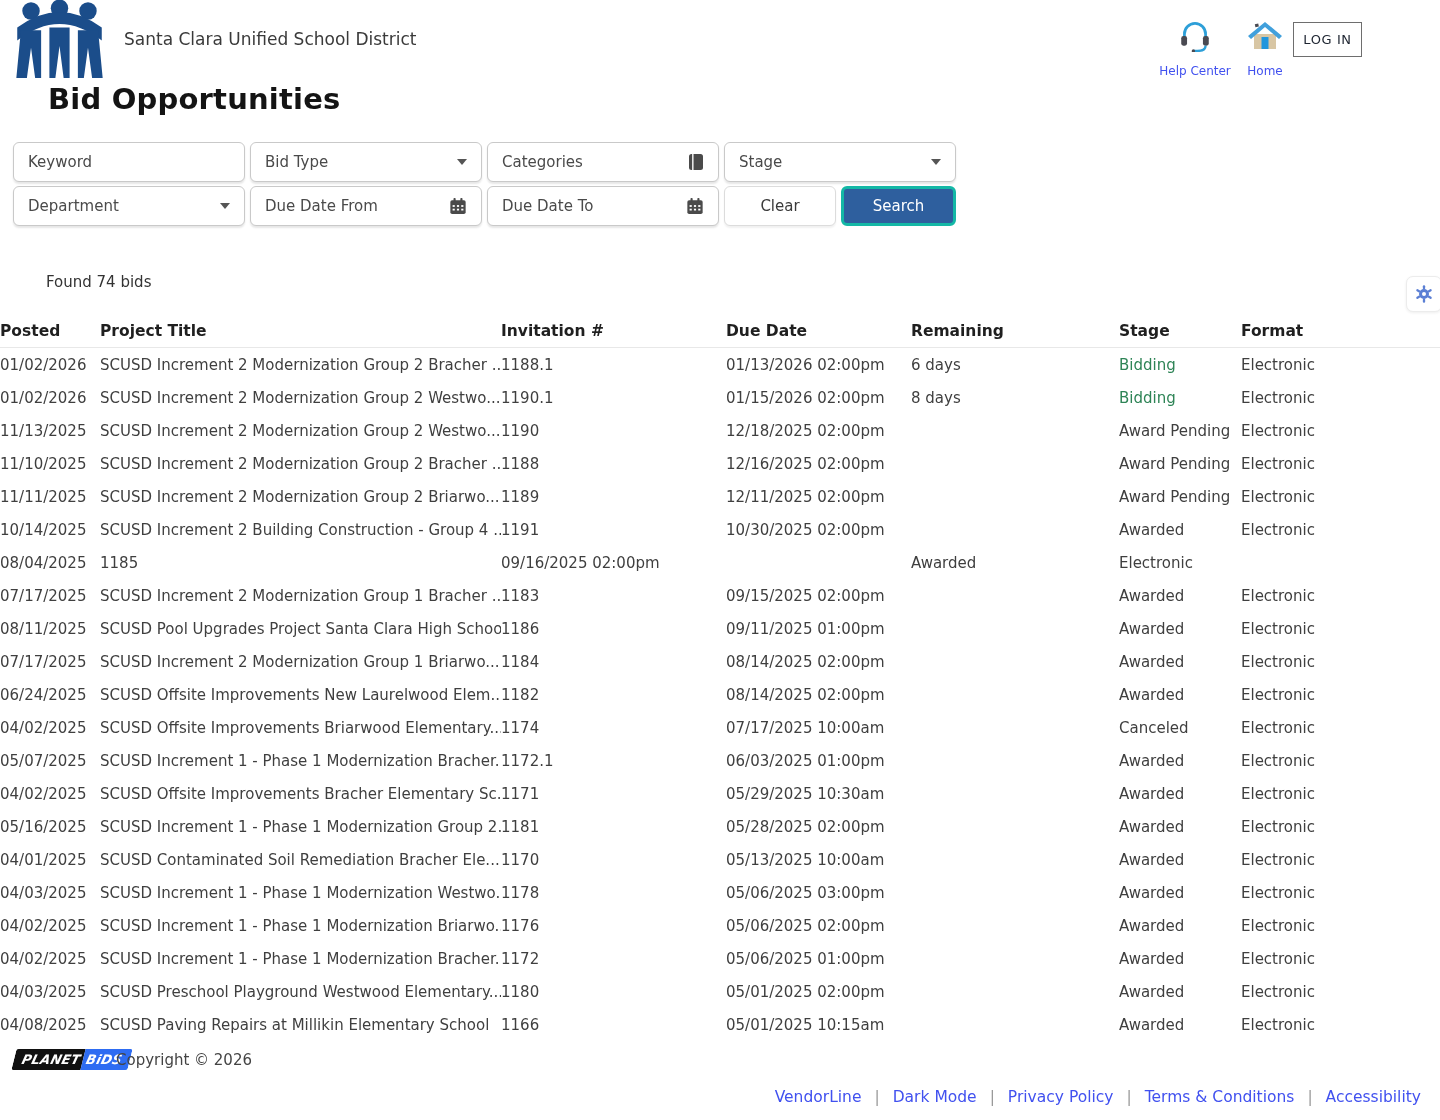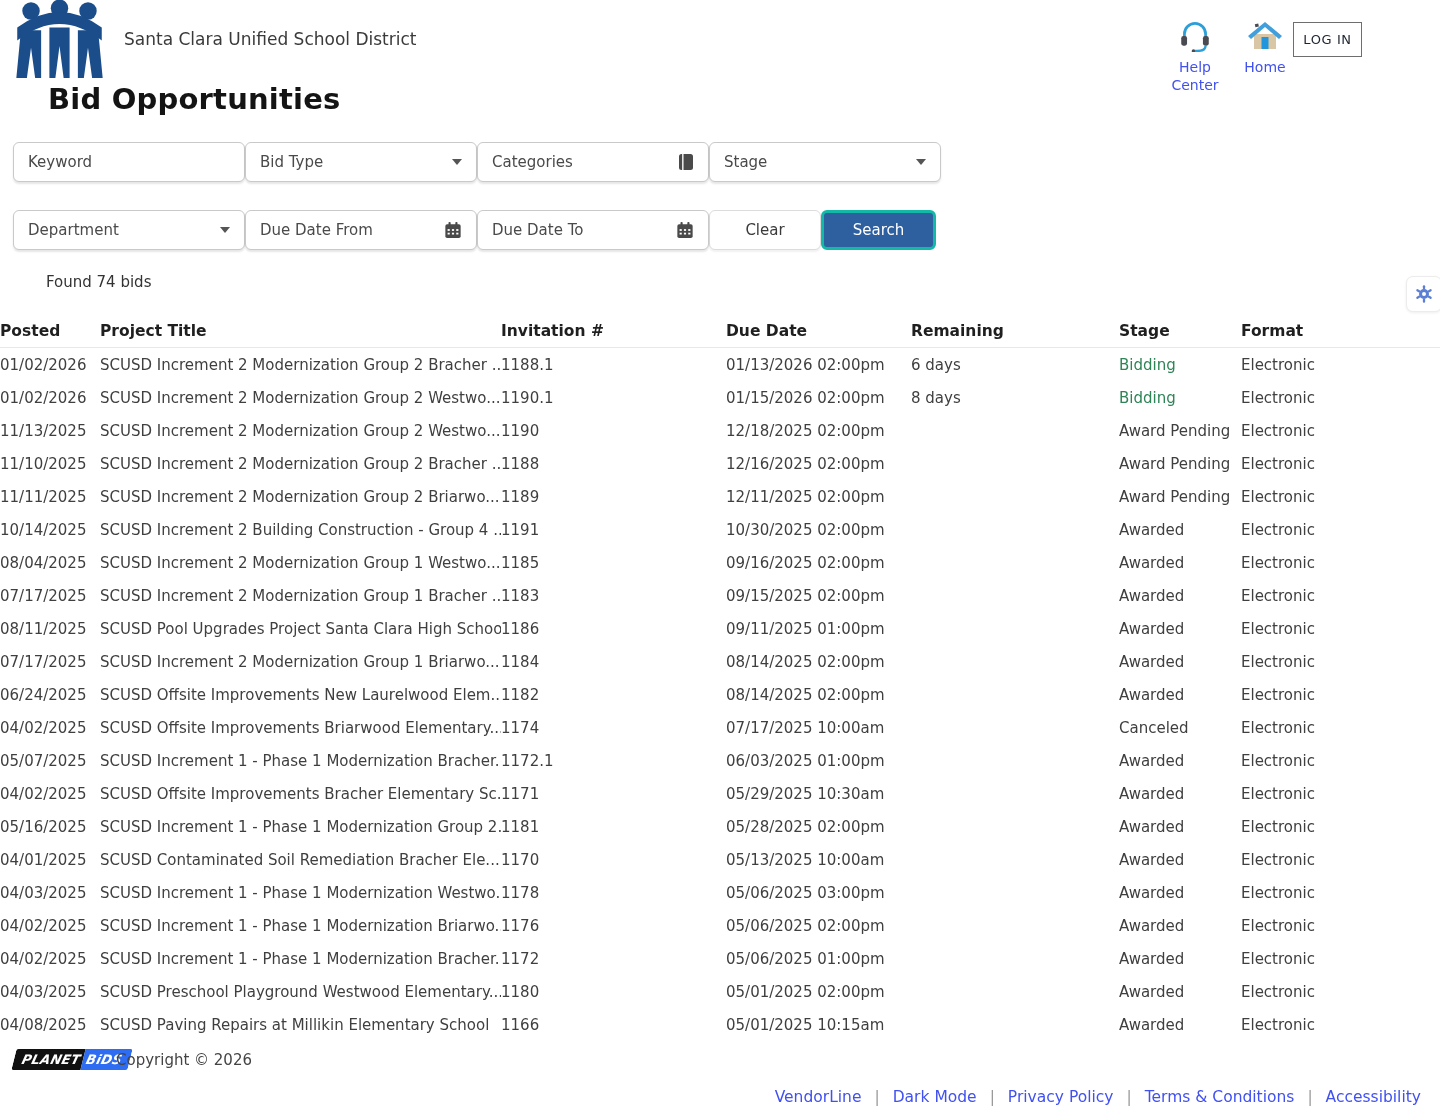--- a/index.html
+++ b/index.html
@@ -9,29 +9,29 @@
 
   
   .hdr { position:relative; height:130px; }
   .logo { position:absolute; left:13px; top:0; width:93px; height:79px; }
   .district { position:absolute; left:124px; top:29px; font-size:17px; color:#3a3a3a; }
   .page-title { position:absolute; left:10px; top:82px; font-size:29px; font-weight:700; color:#141414; letter-spacing:.2px;margin-left:38px; }
 
   .hdr-right { position:absolute; right:0; top:0; width:330px; height:120px; }
   .help-wrap { position:absolute; left:45px; top:16px; width:80px; text-align:center; cursor:pointer; }
   .home-wrap { position:absolute; left:120px; top:20px; width:70px; text-align:center; cursor:pointer; }
-  .hdr-link-label { display:block; margin-top:2px; font-size:14px; color:#4151ef; line-height:1.3; }
+  .hdr-link-label { display:block; margin-top:8px; font-size:12px; color:#4151ef; line-height:1.3; }
   .login-btn { position:absolute; left:183px; top:22px; width:69px; height:35px;
     background:#fff; border:1px solid #6e6e6e; border-radius:0;
     font-size:13px; letter-spacing:.6px; color:#1d2430; font-weight:500; cursor:pointer;
     font-family:"DejaVu Sans","Liberation Sans",sans-serif; }
 
   
   .filters { position:absolute; left:13px; top:142px; width:1100px; }
-  .f-row { display:flex; margin-bottom:28px; }
+  .f-row { display:flex; gap:5px; margin-bottom:4px; }
   .f-box { position:relative; width:232px; height:40px; background:#fff;
     border:1px solid #c9c9c9; border-radius:6px;
     box-shadow:0 2px 2px rgba(0,0,0,.10);
     display:flex; align-items:center; padding:0 14px; font-size:15px; color:#4a4a4a; cursor:pointer; }
   .f-box input { border:none; outline:none; width:100%; font-size:15px; color:#4a4a4a;
     font-family:inherit; background:transparent; }
   .f-box input::placeholder { color:#4a4a4a; opacity:1; }
   .f-label { flex:1; }
   .caret { width:0; height:0; border-left:5px solid transparent; border-right:5px solid transparent;
     border-top:6px solid #555; margin-left:auto; }
@@ -265,21 +265,20 @@
         <span>10/14/2025</span>
         <span class="c-title">SCUSD Increment 2 Building Construction - Group 4 ...</span>
         <span>1191</span>
         <span>10/30/2025 02:00pm</span>
         <span></span>
         <span>Awarded</span>
         <span>Electronic</span>
       </div>
       <div class="t-row">
         <span>08/04/2025</span>
-        <span class="c-title">SCUSD Increment 2 Modernization Group 1 Westwo...</span>
         <span>1185</span>
         <span>09/16/2025 02:00pm</span>
         <span></span>
         <span>Awarded</span>
         <span>Electronic</span>
       </div>
       <div class="t-row">
         <span>07/17/2025</span>
         <span class="c-title">SCUSD Increment 2 Modernization Group 1 Bracher ...</span>
         <span>1183</span>

